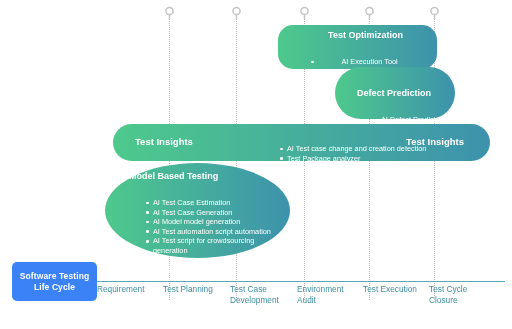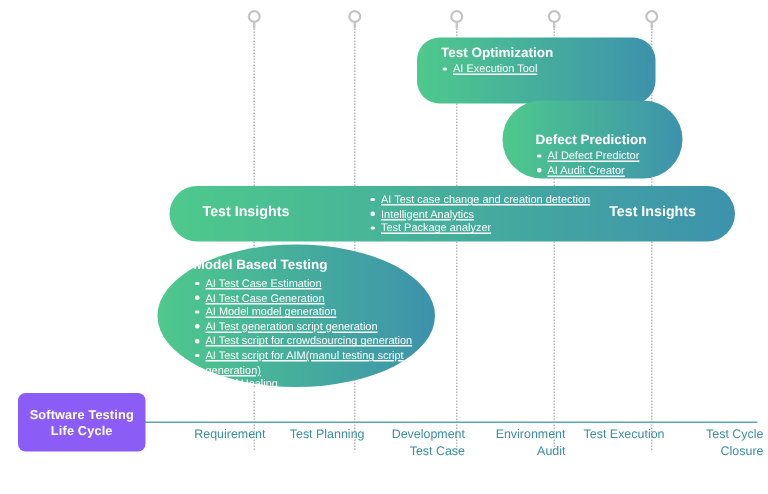--- a/index.html
+++ b/index.html
@@ -18,69 +18,70 @@
   .pin{position:absolute;width:11px;height:15px;}
   .pin svg{display:block;}
 
   
   .axis-line{position:absolute;left:95px;right:7px;top:281px;height:1px;
              background:#5aa7b8;}
 
   
   .cycle-box{
     position:absolute;left:12px;top:262px;width:85px;height:39px;
-    background:#8b5cf6;border-radius:5px;
+    background:#3b82f6;border-radius:5px;
     display:flex;align-items:center;justify-content:center;
     color:#ffffff;font-weight:bold;font-size:8.5px;line-height:11px;
     text-align:center;letter-spacing:.1px;
   }
 
   
   .phase{
     position:absolute;top:284px;
     color:#3d8ea2;font-size:8.3px;line-height:10.5px;
-    text-align:right;width:80px;
+    text-align:left;width:80px;
   }
 
   
   .cap{
     position:absolute;
     color:#ffffff;
     box-sizing:border-box;
     background:linear-gradient(90deg,#4ec98c 0%,#3d92ac 100%);
   }
   .cap .title{font-weight:bold;font-size:9px;line-height:12px;}
-  .cap ul{list-style:none;margin:0;padding:0;text-decoration:underline;}
+  .cap ul{list-style:none;margin:16px;padding:0;}
   .cap li{
     font-size:7.3px;line-height:9.6px;position:relative;padding-left:8px;
     white-space:nowrap;
   }
   .cap li:before{
     content:"";position:absolute;left:1px;top:3.6px;
     width:2.6px;height:2.6px;border-radius:50%;background:#ffffff;
   }
 
   
   #cap-test-optimization{
     left:278px;top:25px;width:159px;height:44px;border-radius:15px;
     padding:4px 0 0 16px;
+    text-align:center;
   }
   
   #cap-defect-prediction{
     left:335px;top:67px;width:120px;height:52px;border-radius:26px;
     padding:20px 0 0 22px;
   }
   
   #cap-test-insights{
     left:113px;top:124px;width:377px;height:37px;border-radius:19px;
   }
   #cap-test-insights .ti-left{
     position:absolute;left:22px;top:12px;font-weight:bold;font-size:9.5px;
   }
-  #cap-test-insights .ti-list{position:absolute;left:133px;top:4px;}
+  #cap-test-insights .ti-list{position:absolute;left:150px;top:4px;}
   #cap-test-insights .ti-right{
     position:absolute;right:26px;top:12px;font-weight:bold;font-size:9.5px;
   }
   
   #cap-model-based-testing{
     left:105px;top:163px;width:185px;height:95px;
     border-radius:50% / 50%;
     padding:7px 0 0 24px;
   }
   #cap-model-based-testing .title{margin-bottom:2px;}
@@ -140,33 +141,33 @@
     <ul>
       <li>AI Defect Predictor</li>
       <li>AI Audit Creator</li>
     </ul>
   </div>
 
   <div class="cap" id="cap-test-insights">
     <div class="ti-left">Test Insights</div>
     <ul class="ti-list">
       <li>AI Test case change and creation detection</li>
+      <li>Test Package analyzer</li>
       <li>Intelligent Analytics</li>
-      <li>Test Package analyzer</li>
     </ul>
     <div class="ti-right">Test Insights</div>
   </div>
 
   <div class="cap" id="cap-model-based-testing">
     <div class="title">Model Based Testing</div>
     <ul>
       <li>AI Test Case Estimation</li>
       <li>AI Test Case Generation</li>
       <li>AI Model model generation</li>
-      <li>AI Test generation script generation</li>
+      <li>AI Test automation script automation</li>
       <li>AI Test script for crowdsourcing generation</li>
       <li>AI Test script for AIM(manul testing script generation)</li>
       <li>AI Self Healing</li>
     </ul>
   </div>
 
   <div class="axis-line"></div>
 
   <div class="cycle-box">
     <div>
@@ -176,22 +177,22 @@
   </div>
 
   <div class="phase" style="left:97px">
     <div>Requirement</div>
   </div>
   <div class="phase" style="left:163px">
     <div>Test Planning</div>
     <div></div>
   </div>
   <div class="phase" style="left:230px">
+    <div>Test Case</div>
     <div>Development</div>
-    <div>Test Case</div>
   </div>
   <div class="phase" style="left:297px">
     <div>Environment</div>
     <div>Audit</div>
   </div>
   <div class="phase" style="left:363px">
     <div>Test Execution</div>
     <div></div>
   </div>
   <div class="phase" style="left:429px">

